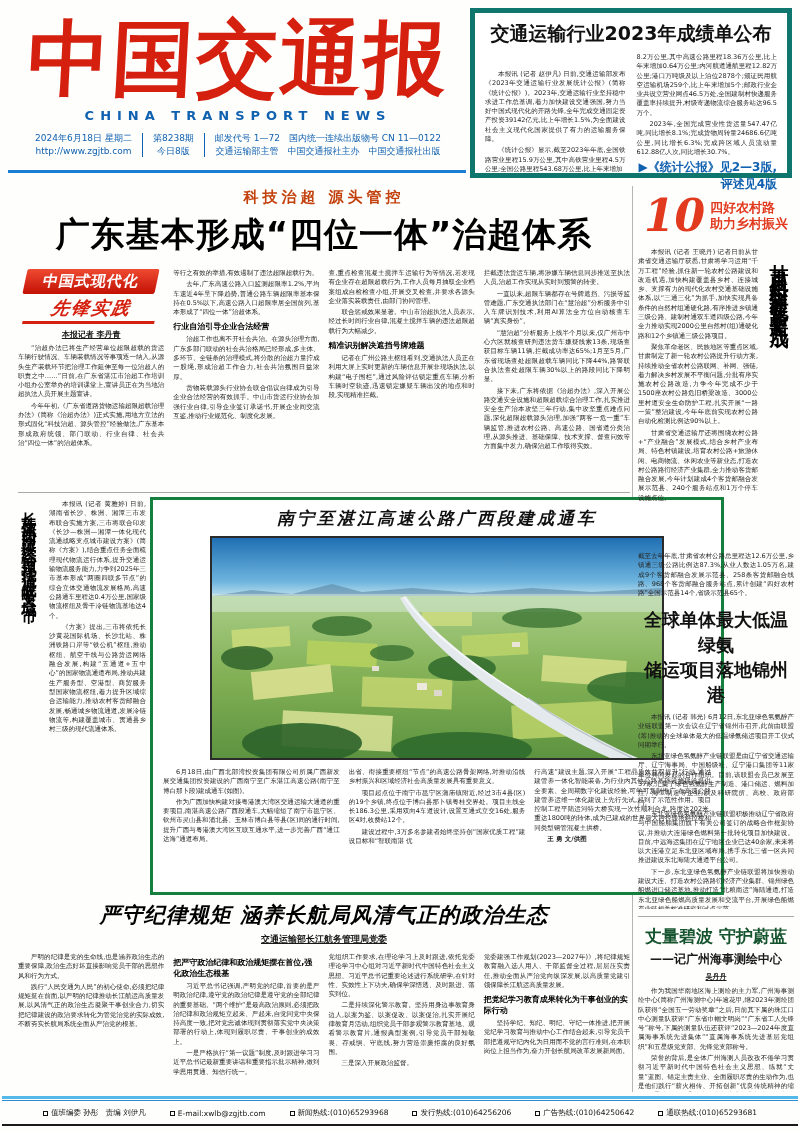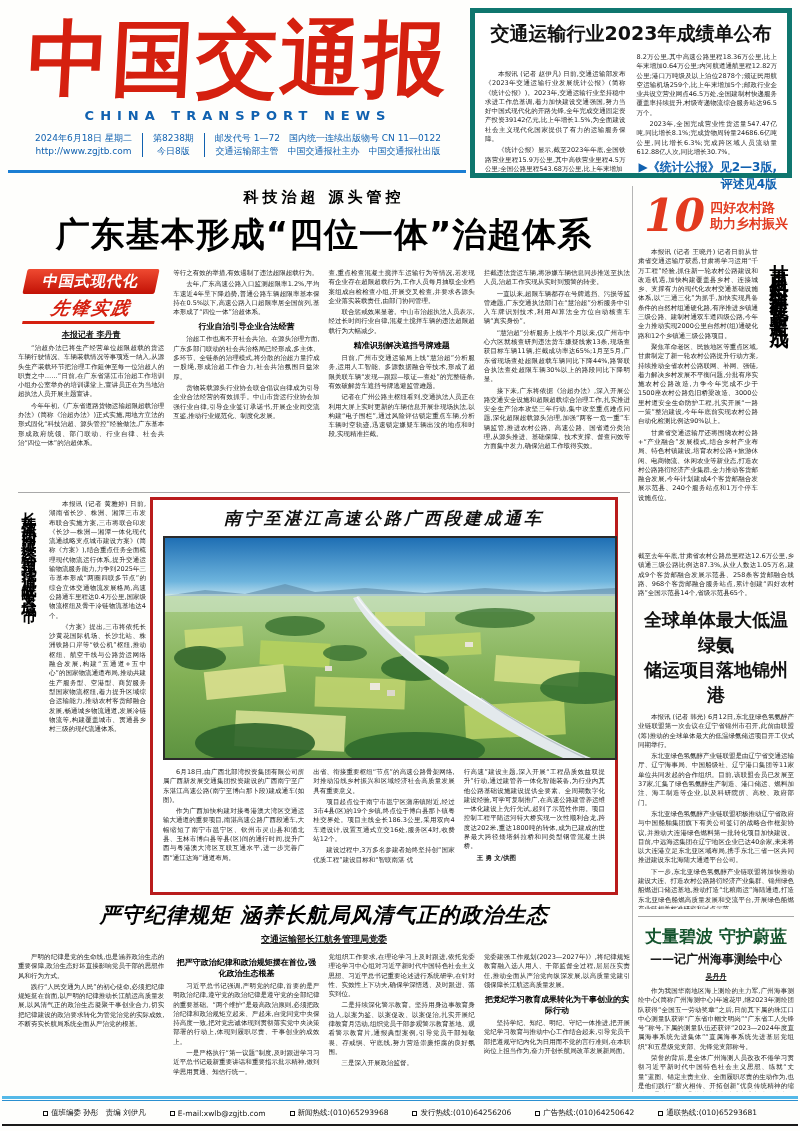--- a/index.html
+++ b/index.html
@@ -24,37 +24,37 @@
   .cols{display:flex;gap:11px;align-items:center;}
   .col{flex:1;min-width:0;}
   p.tiny{font-size:6.5px;line-height:9.3px;margin:0 0 2px;text-align:justify;text-indent:2em;color:#252525;}
   p.tiny.cont{text-indent:0;}
   .report-more{color:#1061b0;text-align:right;font-size:12px;margin-top:1px;font-weight:bold;}
   
   .vdiv{position:absolute;left:632px;top:186px;width:1px;height:906px;background:#b5b5b5;}
   .hr1{position:absolute;left:18px;top:492px;width:612px;height:1px;background:#a8a8a8;}
   
   .lead{position:absolute;left:18px;top:188px;width:612px;}
-  .lead-kicker{text-align:center;font-size:15px;font-weight:bold;letter-spacing:4px;color:#000000;}
+  .lead-kicker{text-align:center;font-size:15px;font-weight:bold;letter-spacing:4px;color:#c2410c;}
   .lead-headline{text-align:center;font-size:34px;font-weight:bold;letter-spacing:1px;margin-top:5px;color:#000;}
   .lead-body{display:flex;gap:9px;margin-top:11px;height:222px;overflow:hidden;}
   .cm-badge{width:132px;margin:0 auto 5px;}
   .cm-b1{background:linear-gradient(180deg,#ef4a31,#c21105);color:#fff;transform:skewX(-12deg);
          font-weight:bold;font-size:15px;text-align:center;padding:3px 0;border-radius:2px;letter-spacing:1px;}
   .cm-b2{color:#d5200f;font-weight:bold;font-style:italic;font-size:18px;text-align:center;
          border-bottom:3px solid #d5200f;transform:skewX(-12deg);padding-bottom:1px;margin-top:2px;letter-spacing:2px;}
   .lead-byline{text-align:center;font-size:8px;font-weight:bold;margin:2px 0 4px;text-decoration:underline;}
-  .sub{font-weight:bold;text-align:center;font-size:8px;margin:4px 0 3px;text-indent:0;color:#000;}
+  .sub{font-weight:bold;text-align:left;font-size:8px;margin:4px 0 3px;text-indent:0;color:#000;}
   
   .left-art{position:absolute;left:16px;top:500px;width:130px;height:398px;display:flex;gap:7px;}
   .left-head{writing-mode:vertical-rl;text-orientation:upright;font-size:15px;font-weight:bold;
              letter-spacing:5px;line-height:26px;color:#000;height:398px;}
   .left-body{flex:1;min-width:0;overflow:hidden;}
   
-  .photo-box{position:absolute;left:150px;top:497px;width:468px;height:398px;border:3px solid #b91c1c;
+  .photo-box{position:absolute;left:150px;top:497px;width:574px;height:398px;border:3px solid #15803d;
              padding:4px 10px;background:#fff;}
   .photo-title{text-align:center;font-size:17px;font-weight:bold;letter-spacing:3px;margin:3px 0 6px;
                font-family:"DejaVu Serif","Liberation Serif",serif;font-style:italic;color:#111;}
   .photo-frame{width:454px;height:224px;margin:0 auto;border:2px solid #2b2b2b;overflow:hidden;background:#7fae4e;}
   .photo-caption{display:flex;gap:9px;margin-top:8px;height:112px;overflow:hidden;}
   .credit{text-align:right;font-size:6.5px;font-weight:bold;margin-top:3px;text-indent:0;}
   
   .rail{position:absolute;left:638px;top:188px;width:156px;height:904px;overflow:hidden;}
   .rural-badge{display:flex;align-items:center;justify-content:center;gap:5px;height:56px;}
   .rb-num{font-size:44px;font-weight:bold;color:#e23a1f;font-style:italic;line-height:1;
@@ -149,21 +149,20 @@
         <p class="tiny cont">等行之有效的举措,有效遏制了违法超限超载行为。</p>
         <p class="tiny">去年,广东高速公路入口监测超限率1.2%,平均车速近4年呈下降趋势,普通公路车辆超限率基本保持在0.5%以下,高速公路入口超限率居全国前列,基本形成了“四位一体”治超体系。</p>
         <div class="sub">行业自治引导企业合法经营</div>
         <p class="tiny">治超工作也离不开社会共治。在源头治理方面,广东多部门联动的社会共治格局已经形成,多主体、多环节、全链条的治理模式,将分散的治超力量拧成一股绳,形成治超工作合力,社会共治氛围日益浓厚。</p>
         <p class="tiny">货物装载源头行业协会联合倡议自律成为引导企业合法经营的有效抓手。中山市货运行业协会加强行业自律,引导企业签订承诺书,开展企业间交流互鉴,推动行业规范化、制度化发展。</p>
       </div>
       <div class="col">
         <p class="tiny cont">查,重点检查混凝土搅拌车运输行为等情况,若发现有企业存在超限超载行为,工作人员每月抽取企业档案组成自检检查小组,开展交叉检查,并要求各源头企业落实装载责任,由部门协同管理。</p>
         <p class="tiny">联合惩戒效果显著。中山市治超执法人员表示,经过长时间行业自律,混凝土搅拌车辆的违法超限超载行为大幅减少。</p>
         <div class="sub">精准识别解决遮挡号牌难题</div>
-        <p class="tiny">日前,广州市交通运输局上线“慧治超”分析服务,运用人工智能、多源数据融合等技术,形成了超限关联车辆“发现—跟踪—取证—查处”的完整链条,有效破解货车遮挡号牌逃避监管难题。</p>
         <p class="tiny">记者在广州公路主枢纽看到,交通执法人员正在利用大屏上实时更新的车辆信息开展非现场执法,以构建“电子围栏”,通过风险评估锁定重点车辆,分析车辆时空轨迹,迅速锁定嫌疑车辆出没的地点和时段,实现精准拦截。</p>
       </div>
       <div class="col">
         <p class="tiny cont">拦截违法货运车辆,将涉嫌车辆信息同步推送至执法人员,治超工作实现从实时到预警的转变。</p>
         <p class="tiny">一直以来,超限车辆都存在号牌遮挡、污损等监管难题,广东交通执法部门在“慧治超”分析服务中引入车牌识别技术,利用AI算法全方位自动核查车辆“真实身份”。</p>
         <p class="tiny">“慧治超”分析服务上线半个月以来,仅广州市中心六区就核查研判违法货车嫌疑线索13条,现场查获目标车辆11辆,拦截成功率达65%;1月至5月,广东省现场查处超限超载车辆同比下降44%,路警联合执法查处超限车辆30%以上的路段同比下降明显。</p>
         <p class="tiny">接下来,广东将依据《治超办法》,深入开展公路交通安全设施和超限超载综合治理工作,扎实推进安全生产治本攻坚三年行动,集中攻坚重点难点问题,深化超限超载源头治理,加强“两客一危一重”车辆监管,推进农村公路、高速公路、国省道分类治理,从源头推进、基础保障、技术支撑、督查问效等方面集中发力,确保治超工作取得实效。</p>
       </div>
     </div>
   </div>

